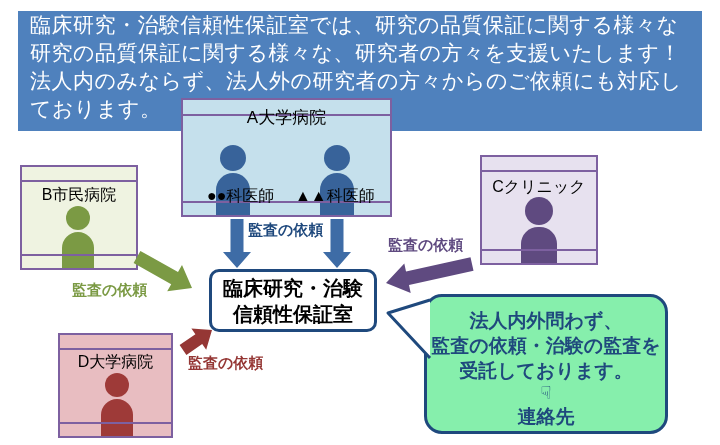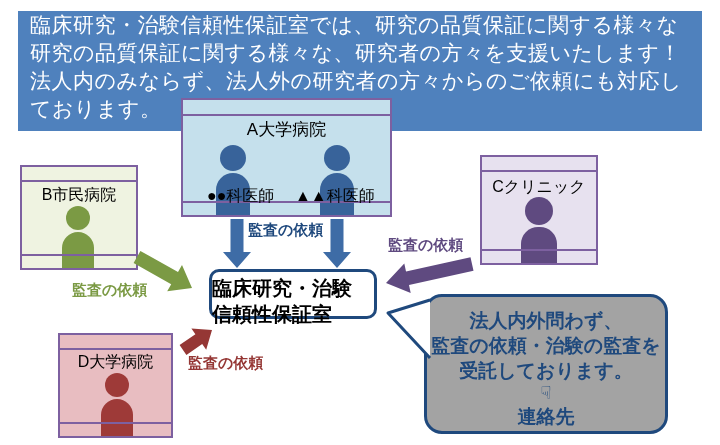--- a/index.html
+++ b/index.html
@@ -21,49 +21,49 @@
   }
   .win-strip{position:absolute;left:0;right:0;}
   .win-strip.top{top:0;height:13px;border-bottom:2px solid #7d60a0;}
   .win-strip.bottom{bottom:0;height:12px;border-top:2px solid #7d60a0;}
   .win-title{position:absolute;width:100%;text-align:center;color:#000;}
   .person{position:absolute;}
   .p-head{border-radius:50%;margin:0 auto;}
   .p-body{border-radius:17px 17px 0 0;margin:2px auto 0 auto;}
   .win-a{left:181px;top:98px;width:211px;height:119px;background:#c5e0ec;}
   .win-a .win-strip.top{height:14px;}
-  .win-a .win-title{top:18px;font-size:17px;}
+  .win-a .win-title{top:6px;font-size:17px;}
   .win-b{left:20px;top:165px;width:118px;height:105px;background:#eff3e1;}
   .win-b .win-title{top:18px;font-size:16px;}
   .win-c{left:480px;top:155px;width:118px;height:110px;background:#e7e1ef;}
   .win-c .win-title{top:20px;font-size:16px;}
   .win-d{left:58px;top:333px;width:115px;height:105px;background:#e8bdc1;}
   .win-d .win-title{top:17px;font-size:16px;}
   .doctor-label{
     position:absolute;top:86px;font-size:16px;color:#000;white-space:nowrap;z-index:3;
   }
   
   .office-box{
-    position:absolute;left:209px;top:269px;width:168px;height:50px;
+    position:absolute;left:209px;top:269px;width:168px;height:63px;
     background:#fff;border:3px solid #1f497d;border-radius:10px;
-    box-sizing:border-box;text-align:left;color:#000;
+    box-sizing:border-box;text-align:center;color:#000;
     font-size:20px;line-height:26px;font-weight:600;padding-top:3px;
   }
   
   .arrows{position:absolute;left:0;top:0;width:720px;height:445px;pointer-events:none;}
   
   .audit-label{position:absolute;font-size:15px;font-weight:bold;white-space:nowrap;}
   .audit-blue{left:248px;top:221px;color:#1f497d;}
   .audit-green{left:72px;top:281px;color:#7b9a44;}
   .audit-purple{left:388px;top:236px;color:#5f4a80;}
   .audit-red{left:188px;top:354px;color:#953735;}
   
   .bubble{
     position:absolute;left:424px;top:294px;width:244px;height:140px;
-    background:#a3a3a3;border:3px solid #1f497d;border-radius:18px;
+    background:#86efac;border:3px solid #1f497d;border-radius:18px;
     box-sizing:border-box;text-align:center;color:#1f497d;
     padding-top:11px;
   }
   .bubble-line{display:block;font-size:19px;line-height:25px;font-weight:bold;white-space:nowrap;}
   .bubble-hand{display:block;font-size:18px;line-height:21px;font-weight:normal;}
   .bubble-contact{display:inline-block;font-size:19px;line-height:25px;font-weight:bold;}
   .bubble-tail{position:absolute;left:384px;top:292px;width:52px;height:72px;}
 </style>
 </head>
 <body>

